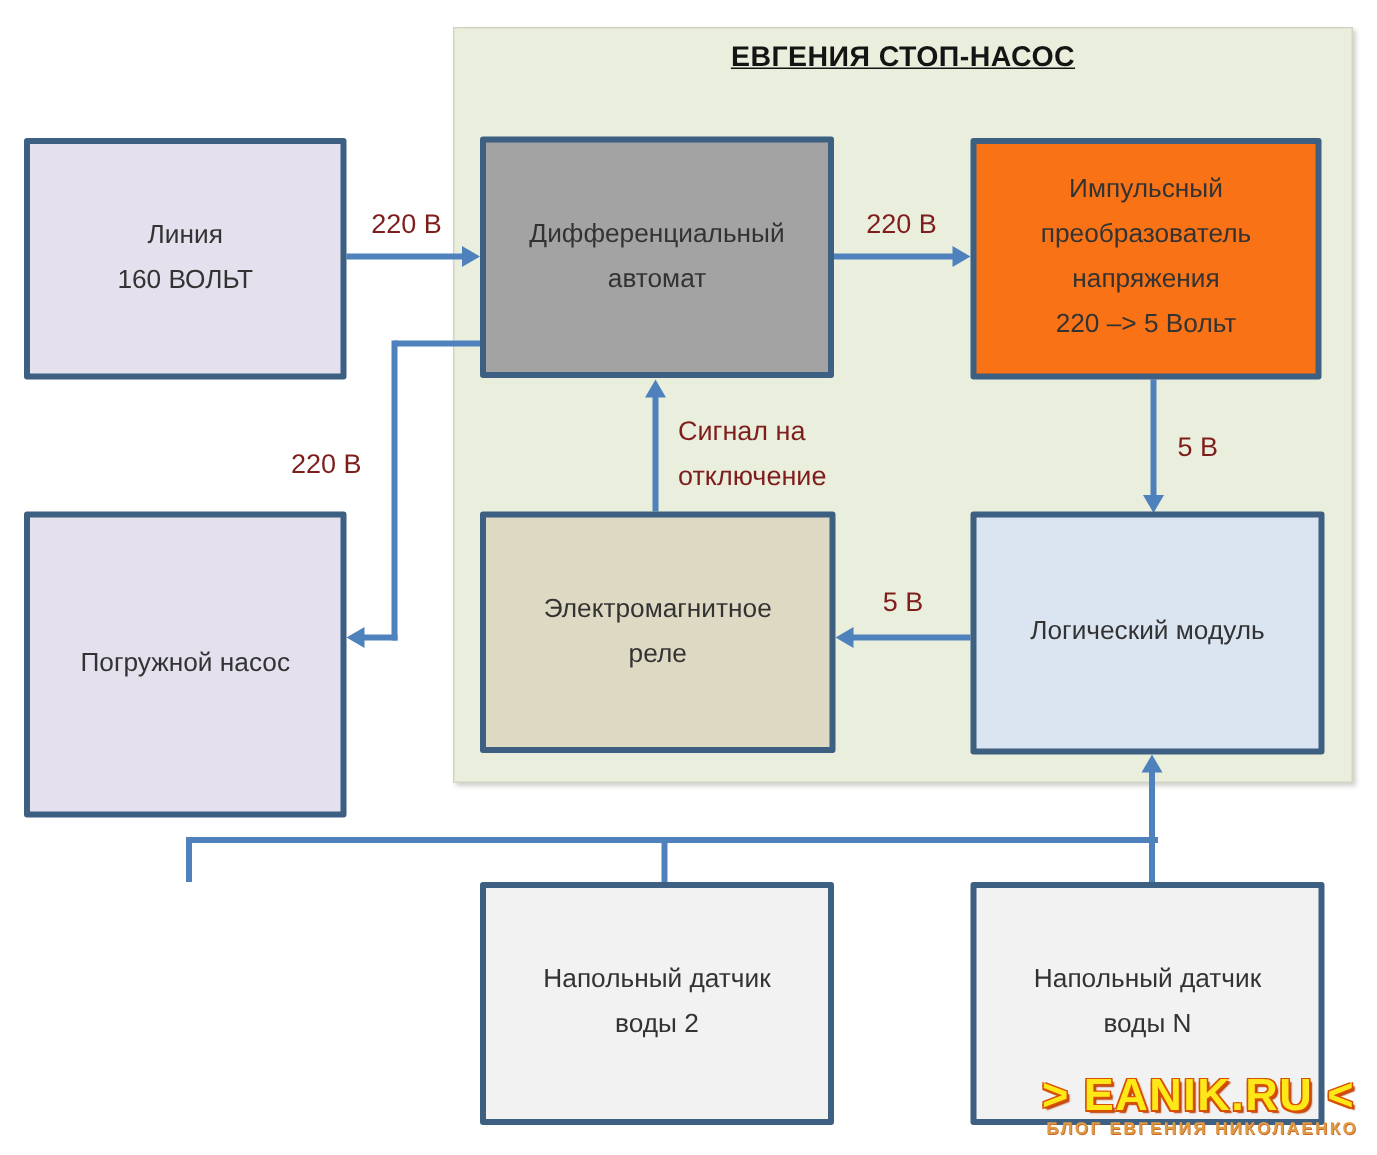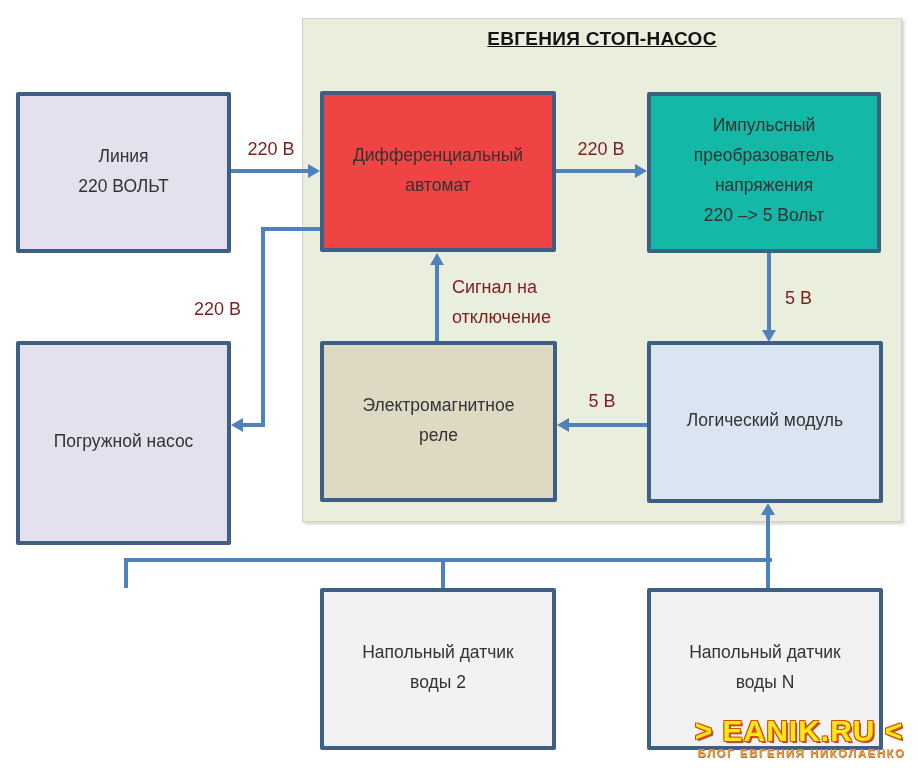--- a/index.html
+++ b/index.html
@@ -19,22 +19,22 @@
     letter-spacing:0.3px;
   }
   
   .node{
     position:absolute;box-sizing:border-box;border:4px solid #3c5f82;border-radius:2px;
     display:flex;flex-direction:column;justify-content:center;align-items:center;
     text-align:center;font-size:17.5px;color:#333333;line-height:30px;
     padding-bottom:4px;z-index:3;
   }
   .fill-lavender{background:#e4e0ee;}
-  .fill-peach{background:#ef4444;}
-  .fill-green{background:#14b8a6;}
+  .fill-peach{background:#a3a3a3;}
+  .fill-green{background:#f97316;}
   .fill-tan{background:#ddd9c3;}
   .fill-blue{background:#dbe5f1;}
   .fill-gray{background:#f2f2f2;}
   
   .c{position:absolute;background:#4f81bd;z-index:2;}
   .tri{position:absolute;width:0;height:0;z-index:2;}
   .tri-right{border-top:7px solid transparent;border-bottom:7px solid transparent;border-left:12px solid #4f81bd;}
   .tri-left{border-top:7px solid transparent;border-bottom:7px solid transparent;border-right:12px solid #4f81bd;}
   .tri-up{border-left:7px solid transparent;border-right:7px solid transparent;border-bottom:12px solid #4f81bd;}
   .tri-down{border-left:7px solid transparent;border-right:7px solid transparent;border-top:12px solid #4f81bd;}
@@ -87,21 +87,21 @@
   <div class="tri tri-left" style="left:231px;top:418px;"></div>
 
   <div class="c" style="left:126px;top:558px;width:646px;height:4px;"></div>
   <div class="c" style="left:124px;top:558px;width:4px;height:30px;"></div>
   <div class="c" style="left:441px;top:558px;width:4px;height:30px;"></div>
   <div class="c" style="left:766px;top:514px;width:4px;height:74px;"></div>
   <div class="tri tri-up" style="left:761px;top:503px;"></div>
 
   <div class="node fill-lavender" style="left:16px;top:92px;width:215px;height:161px;">
     <span>Линия</span>
-    <span>220 ВОЛЬТ</span>
+    <span>160 ВОЛЬТ</span>
   </div>
 
   <div class="node fill-peach" style="left:320px;top:91px;width:236px;height:161px;">
     <span>Дифференциальный</span>
     <span>автомат</span>
   </div>
 
   <div class="node fill-green" style="left:647px;top:92px;width:234px;height:161px;padding-bottom:6px;">
     <span>Импульсный</span>
     <span>преобразователь</span>

